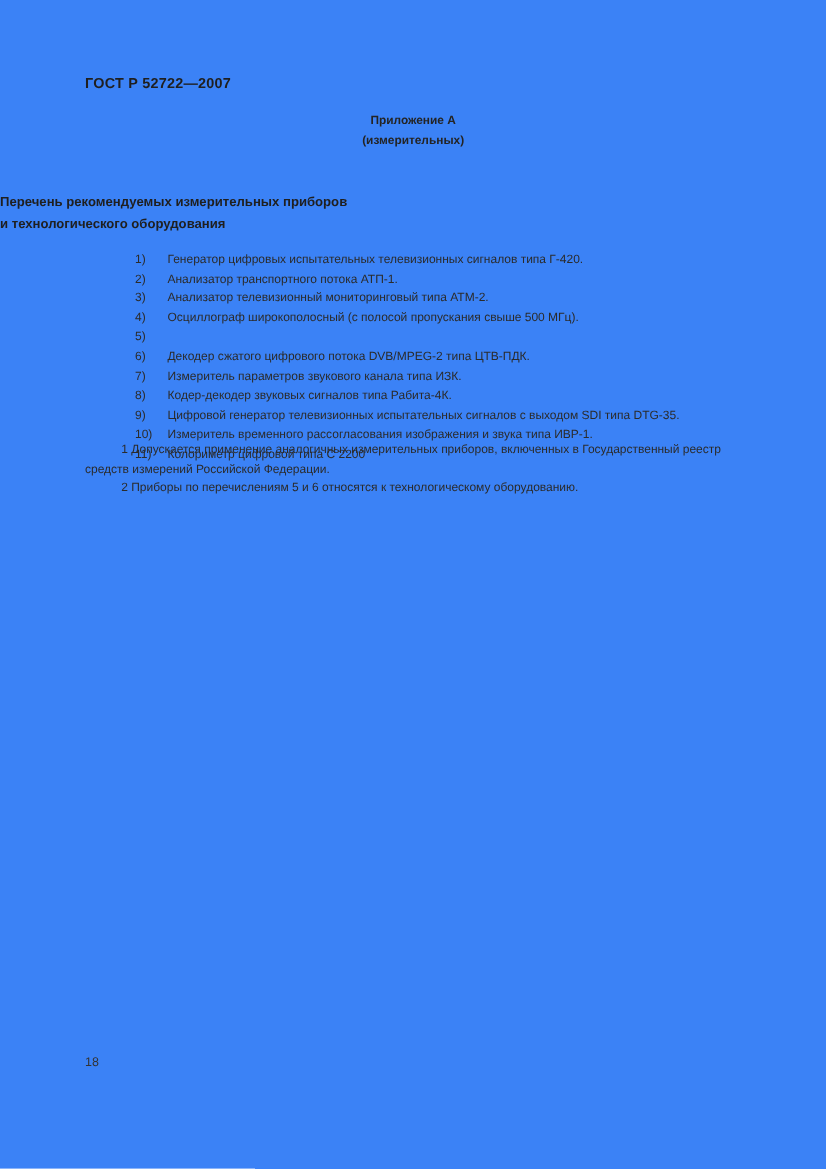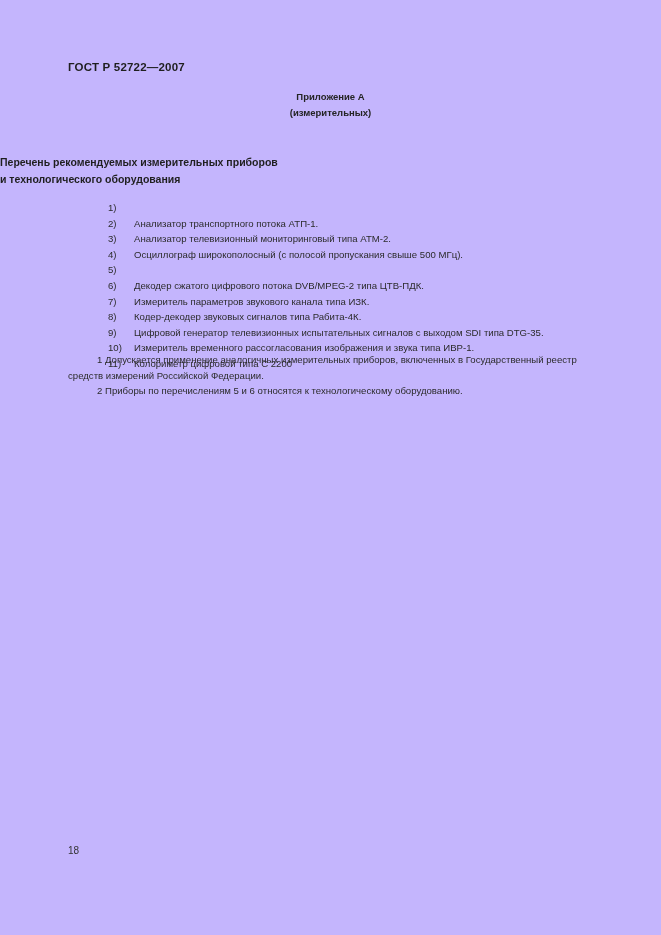--- a/index.html
+++ b/index.html
@@ -9,21 +9,21 @@
     background: #ffffff;
   }
   body {
     font-family: "Liberation Sans", sans-serif;
     color: #2b2b2b;
   }
   .page {
     position: relative;
     width: 661px;
     height: 935px;
-    background: #c4b5fd;
+    background: #3b82f6;
     overflow: hidden;
     -webkit-font-smoothing: antialiased;
   }
 
   
   .doc-header {
     position: absolute;
     left: 68px;
     top: 61px;
     font-size: 11.5px;
@@ -129,20 +129,21 @@
   </div>
 
   <div class="doc-title">
     <div>Перечень рекомендуемых измерительных приборов</div>
     <div>и технологического оборудования</div>
   </div>
 
   <div class="list">
     <div class="list-item">
       <span class="marker">1)</span>
+      <span class="text">Генератор цифровых испытательных телевизионных сигналов типа Г-420.</span>
     </div>
     <div class="list-item">
       <span class="marker">2)</span>
       <span class="text">Анализатор транспортного потока АТП-1.</span>
     </div>
     <div class="list-item">
       <span class="marker">3)</span>
       <span class="text">Анализатор телевизионный мониторинговый типа АТМ-2.</span>
     </div>
     <div class="list-item">

